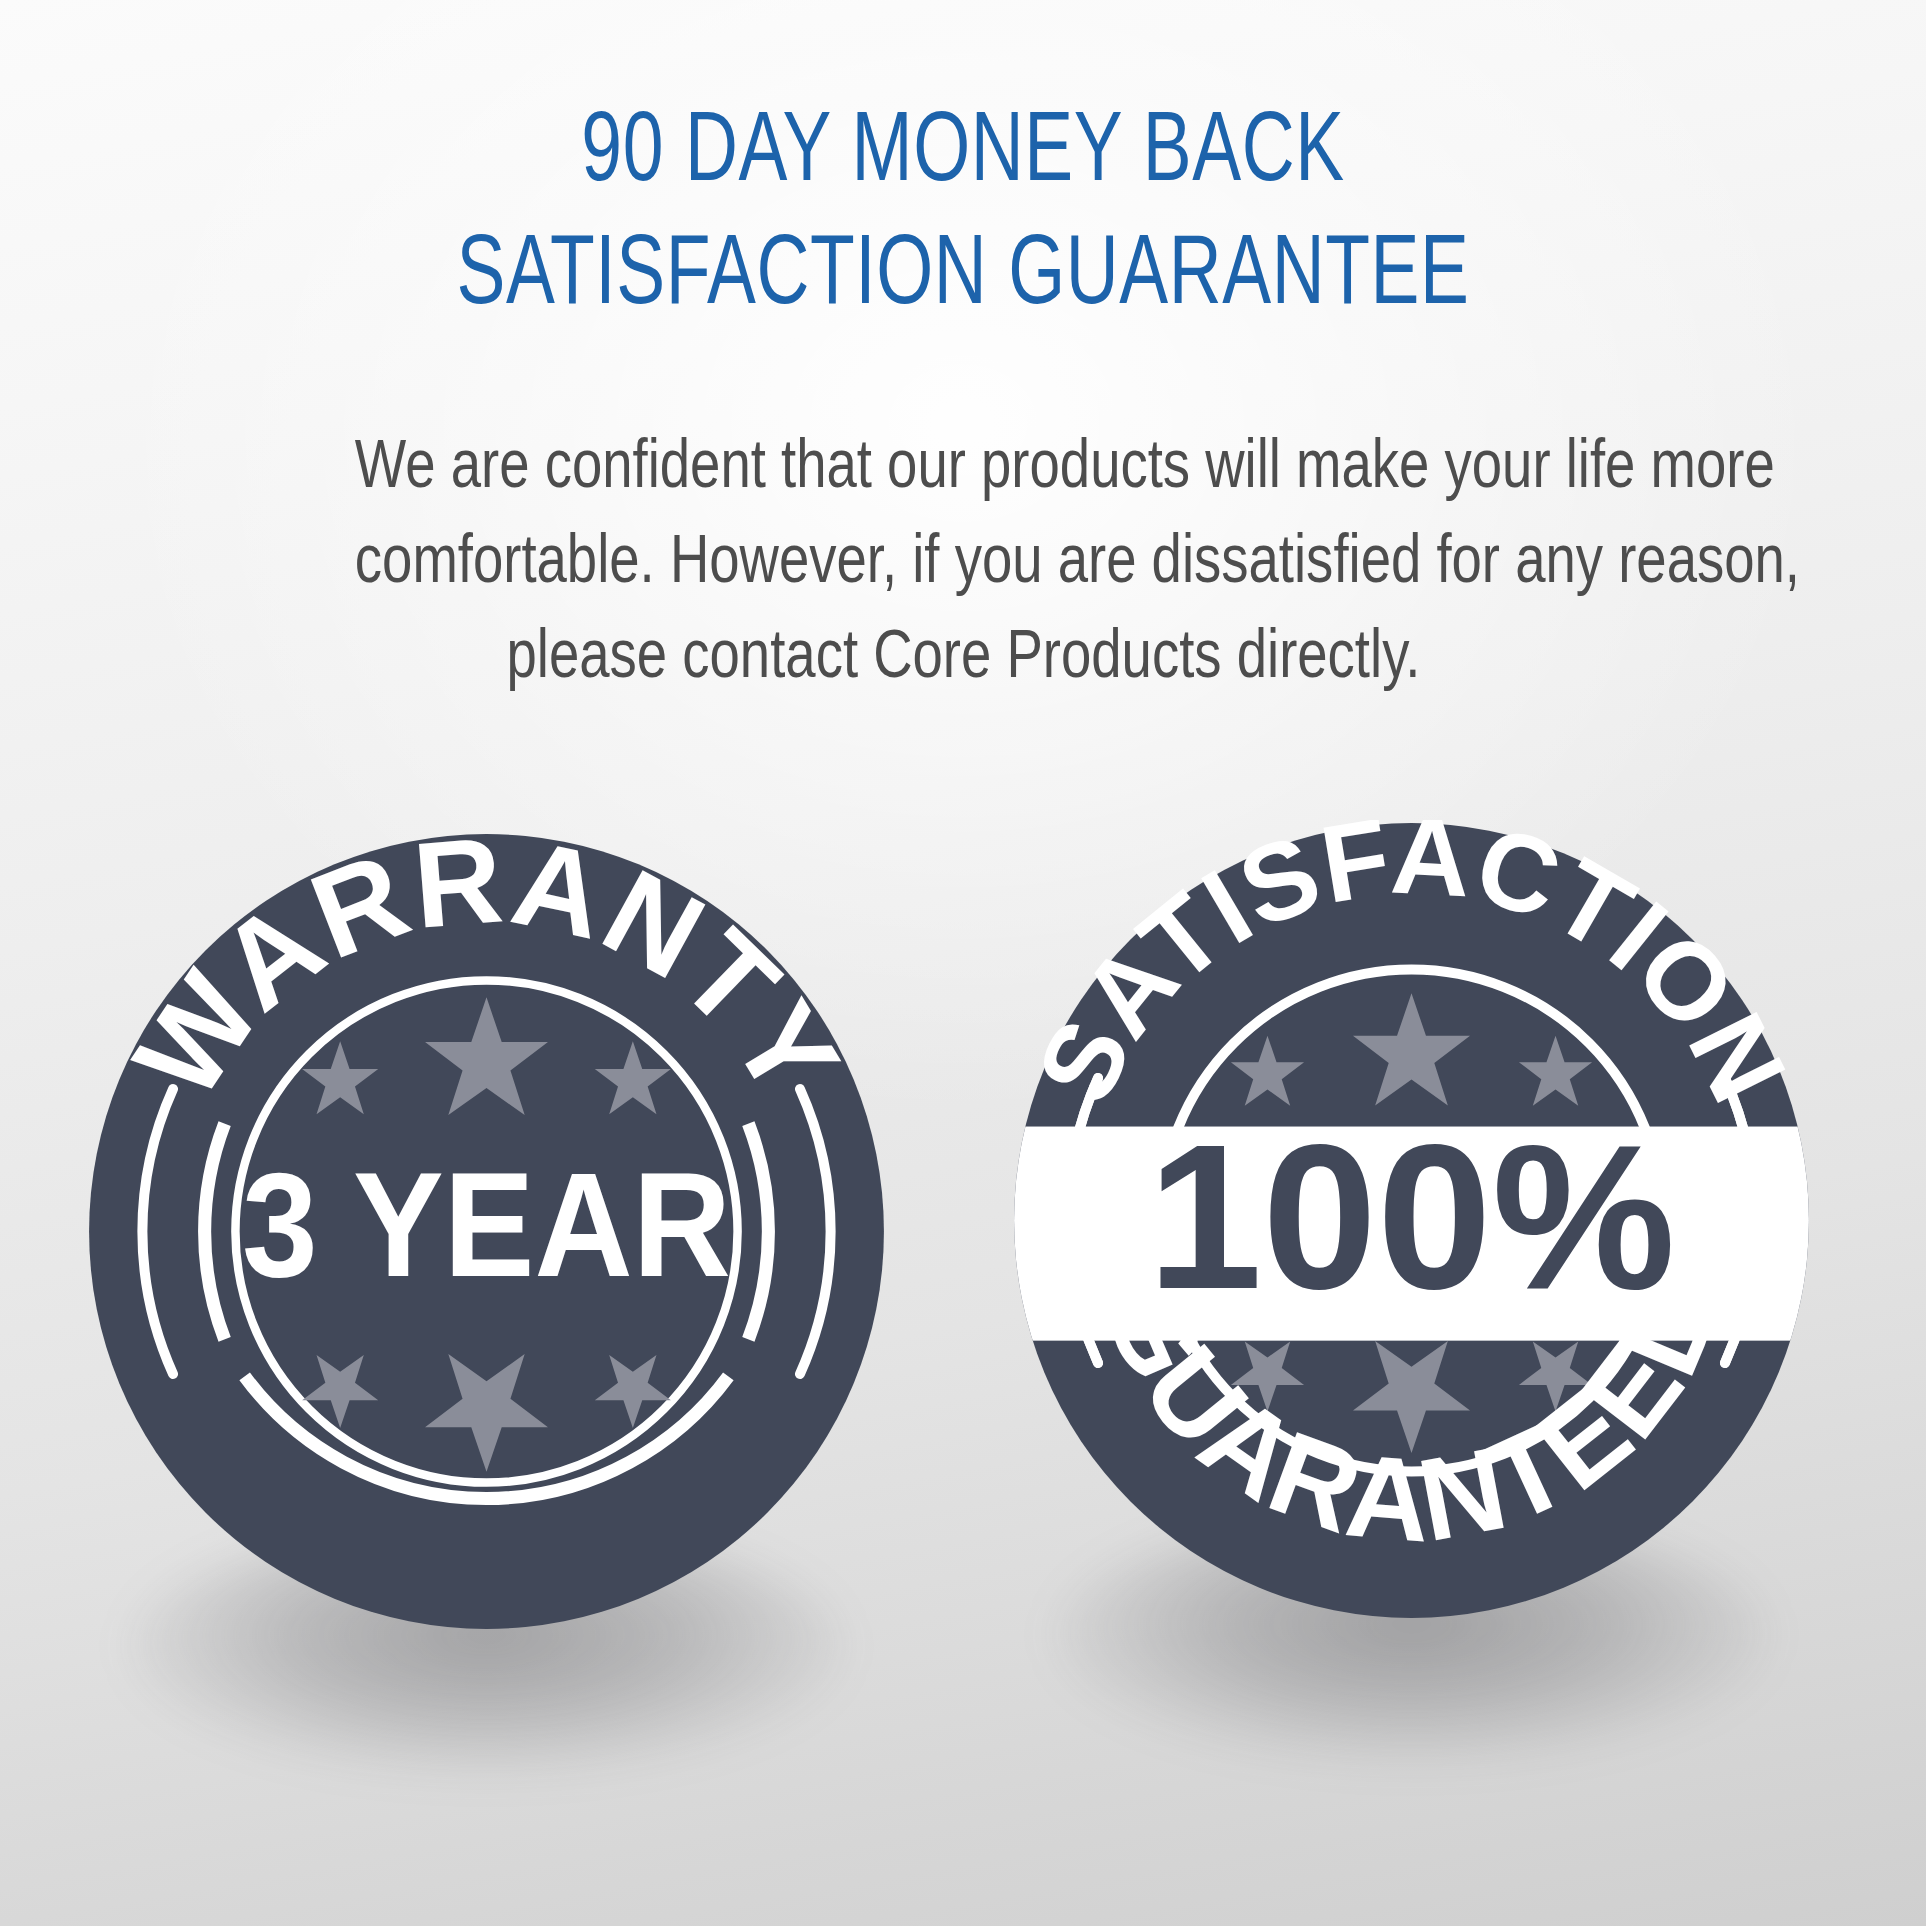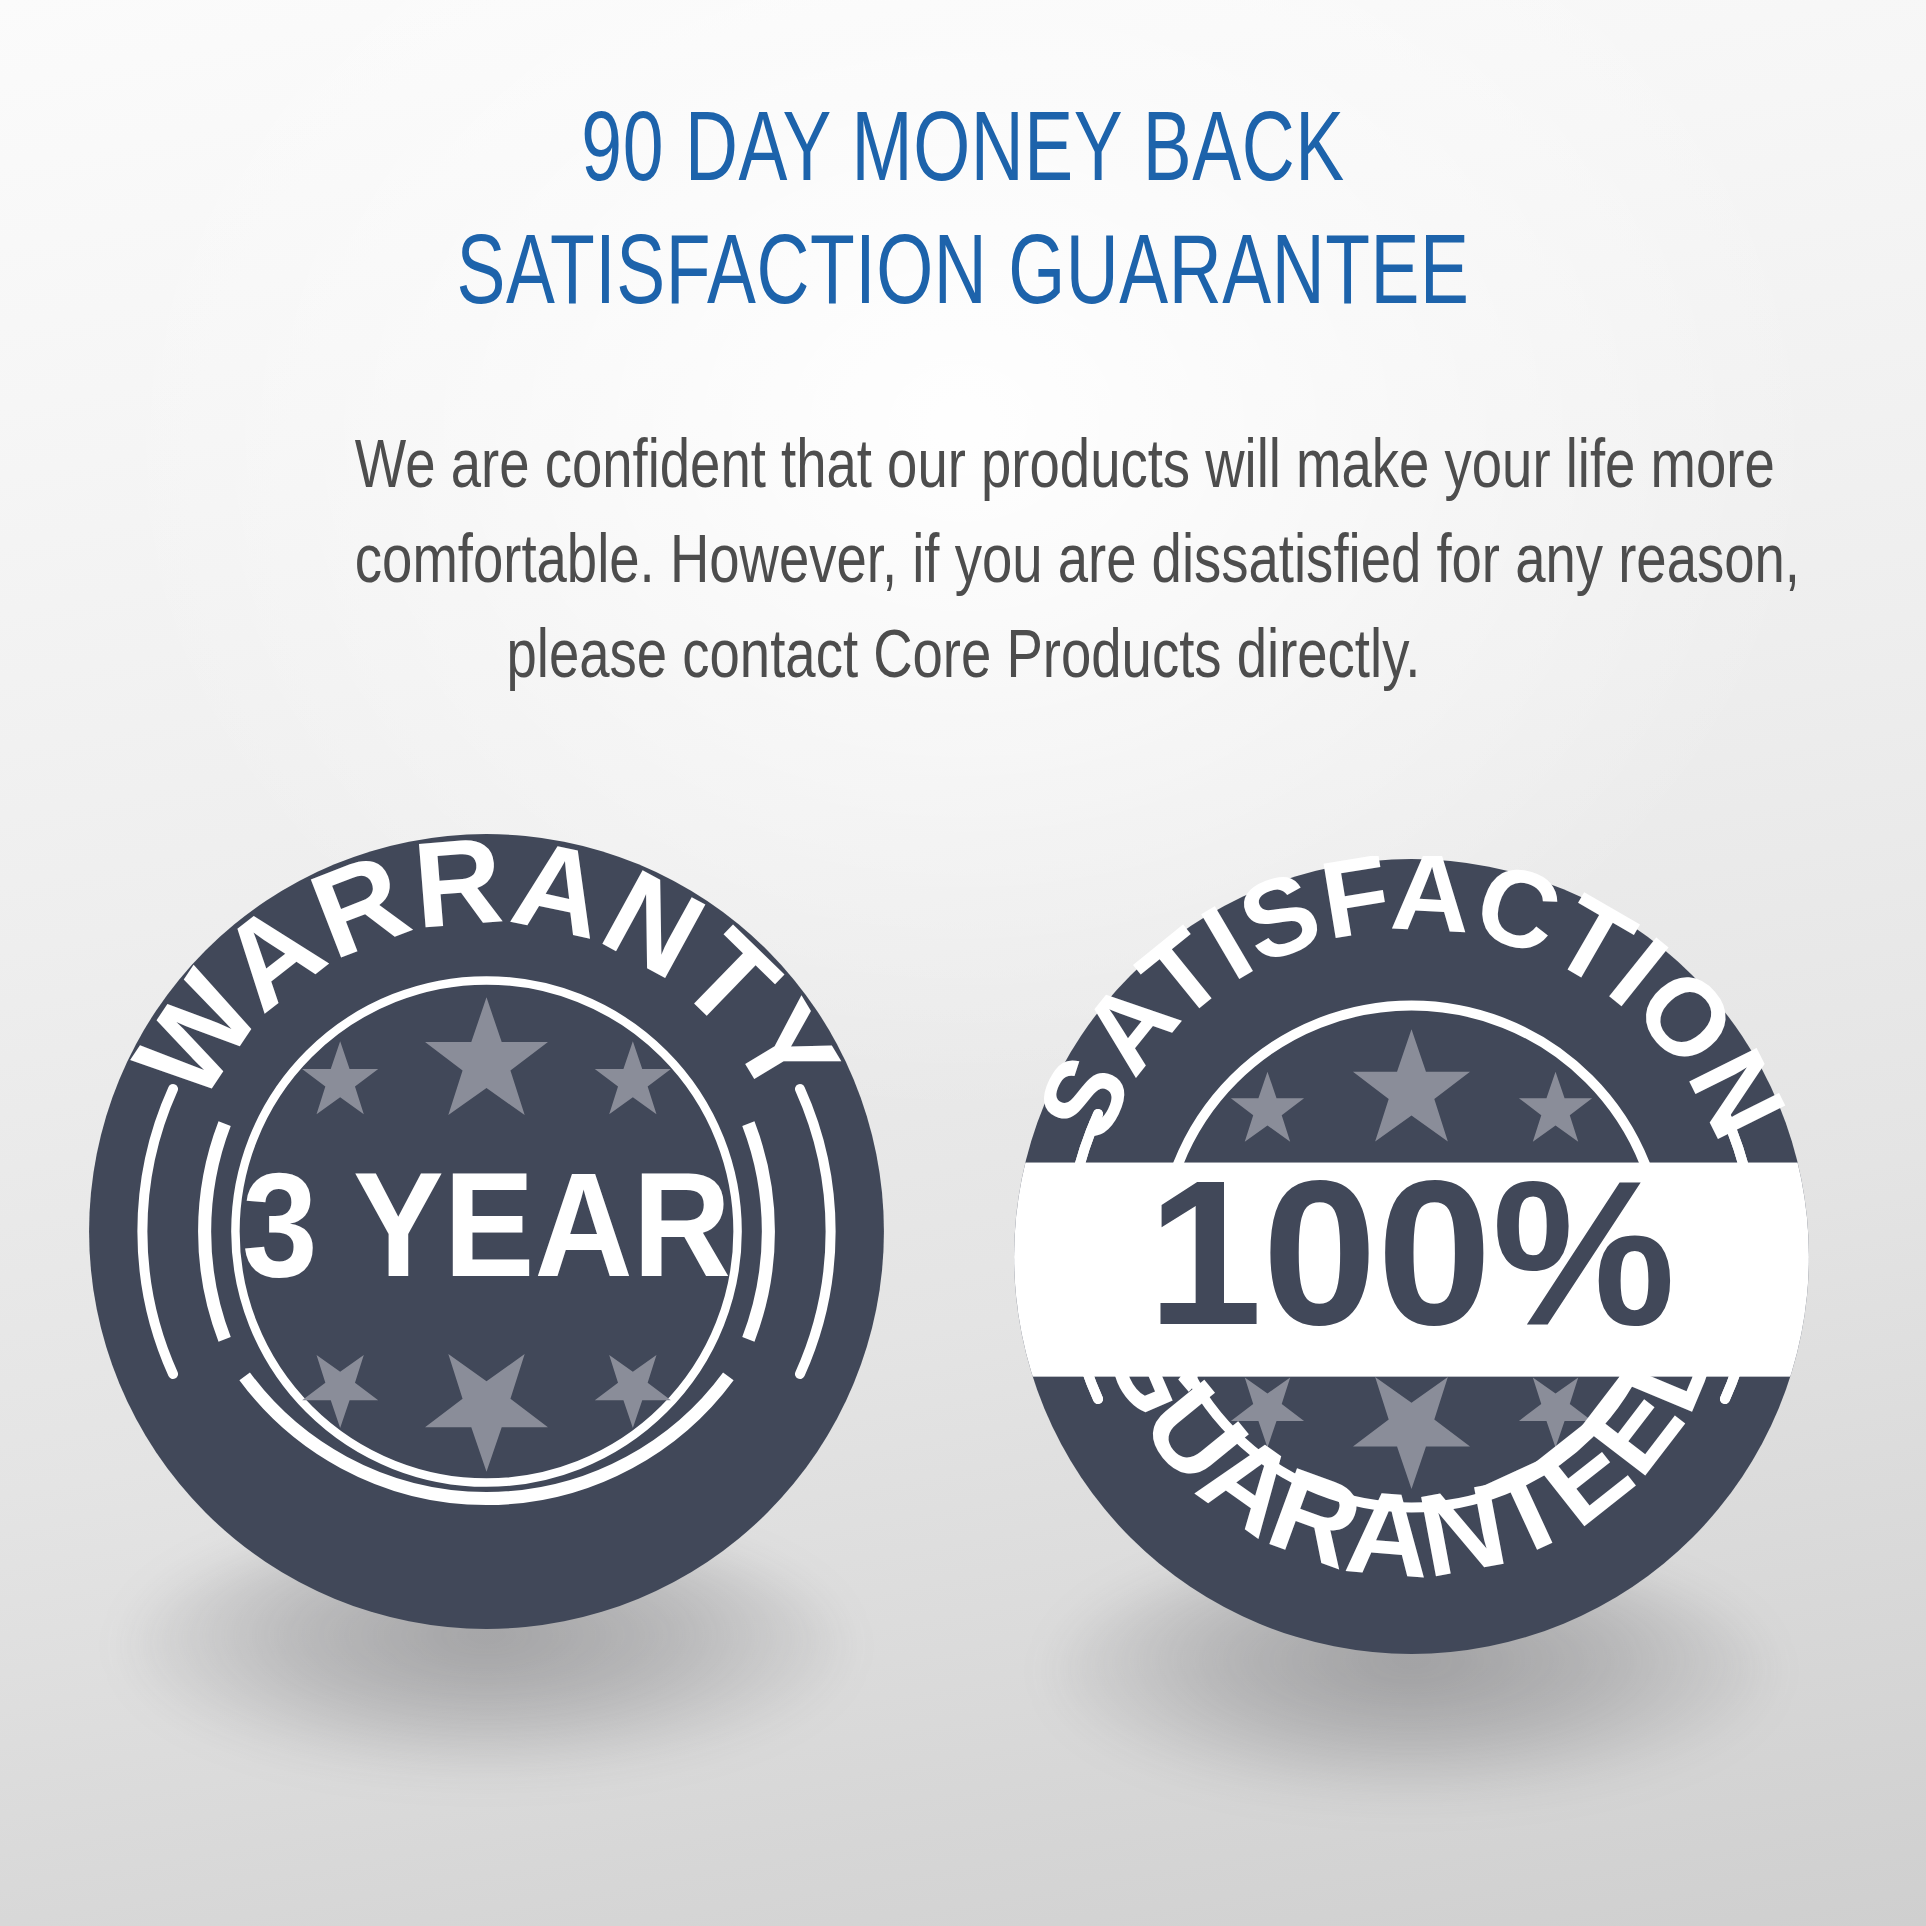--- a/index.html
+++ b/index.html
@@ -63,21 +63,21 @@
   }
   #subcopy .sc-line { display: block; }
 
   
   .badge-wrap {
     position: absolute;
     width: 801px;
     height: 801px;
   }
   #badge-warranty  { left: 86px;  top: 831px; }
-  #badge-satisfaction { left: 1011px; top: 856px; }
+  #badge-satisfaction { left: 1011px; top: 820px; }
 
   .badge-shadow {
     position: absolute;
     left: 46px;
     top: 693px;
     width: 709px;
     height: 247px;
     border-radius: 50%;
     background: radial-gradient(ellipse at 50% 45%, rgba(70,70,75,0.40) 0%, rgba(80,80,85,0.26) 38%, rgba(90,90,95,0.10) 62%, rgba(120,120,125,0.0) 80%);
     filter: blur(20px);

